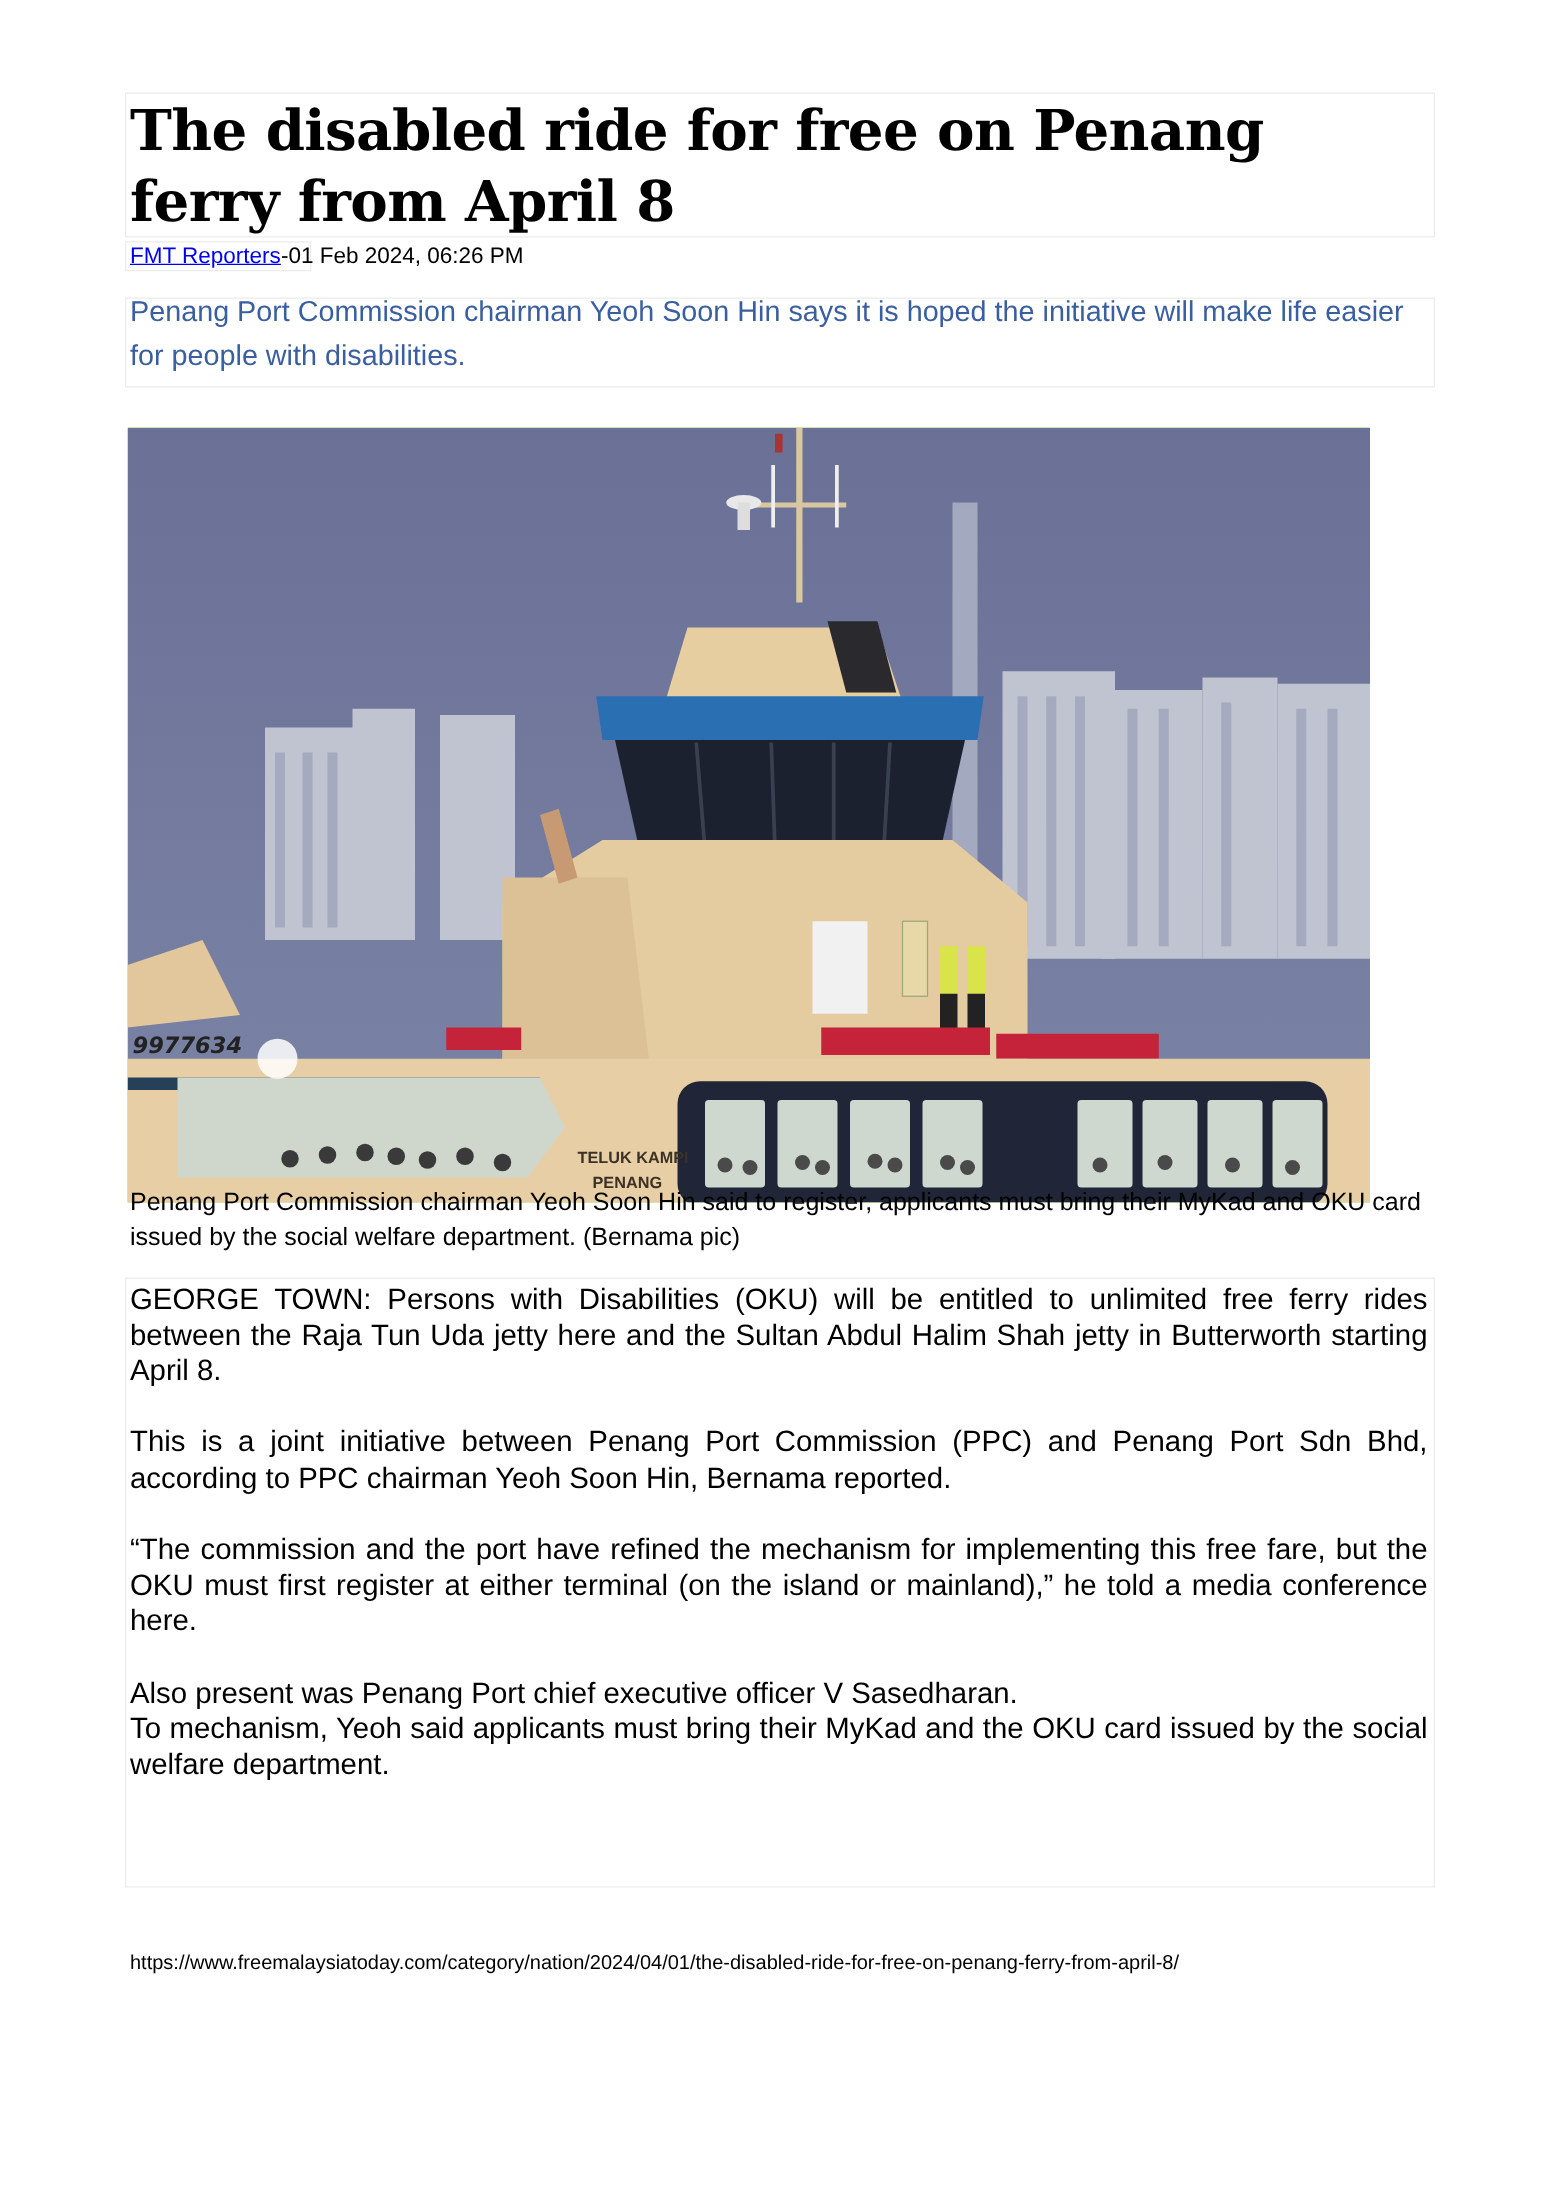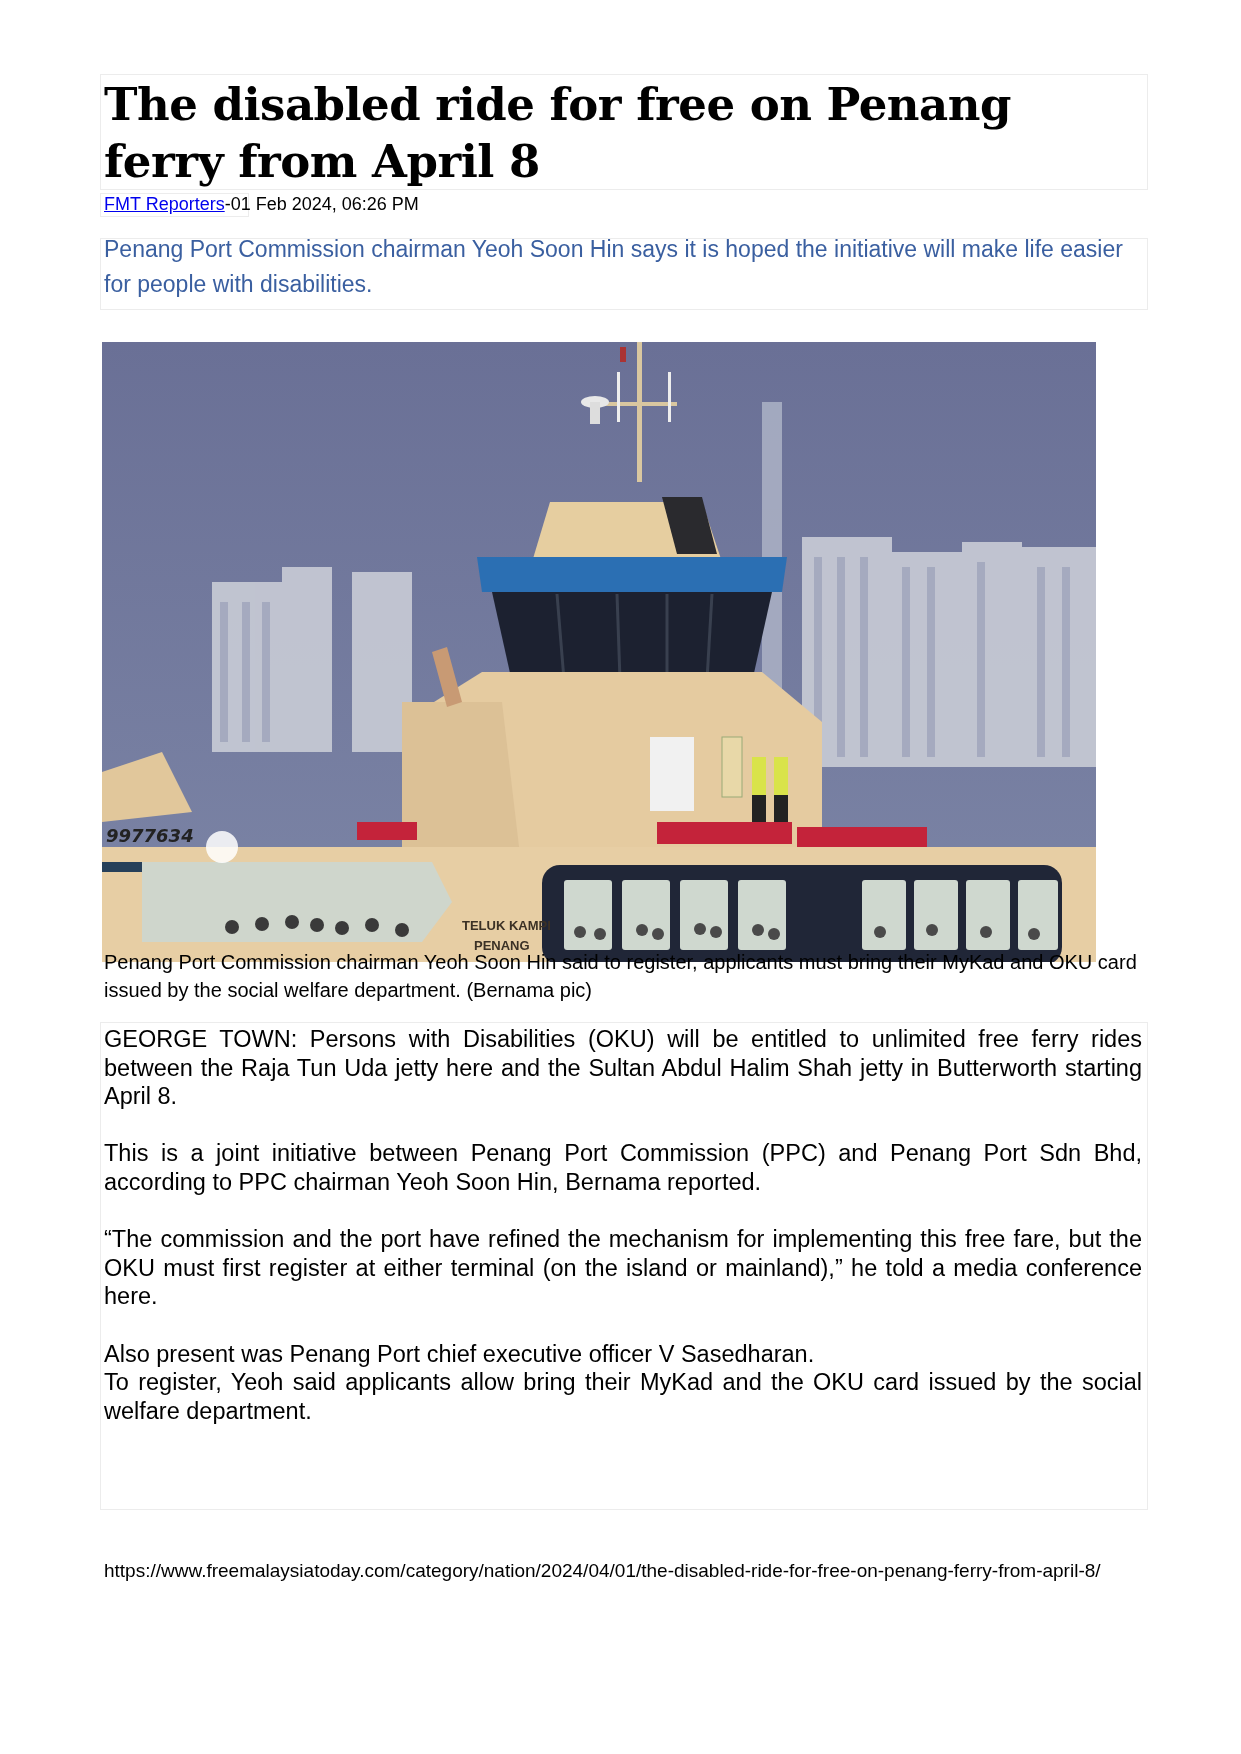--- a/index.html
+++ b/index.html
@@ -53,21 +53,21 @@
   .body {
     position: absolute; left: 104px; top: 1025px; width: 1038px;
     font-family: "Liberation Sans", sans-serif; font-size: 23.5px; line-height: 28.6px; color: #000;
     text-align: justify;
   }
   .body p { margin: 0; }
   .body .gap { height: 28.6px; }
 
   .source {
     position: absolute; left: 104px; top: 1556px; width: 1040px;
-    font-family: "Liberation Sans", sans-serif; font-size: 19px; line-height: 30px; color: #000;
+    font-family: "Liberation Sans", sans-serif; font-size: 16px; line-height: 30px; color: #000;
     word-break: break-all;
   }
 </style>
 </head>
 <body>
 
 <div class="page">
 
   <div class="title-box"></div>
   <h1 class="title">The disabled ride for free on Penang ferry from April 8</h1>
@@ -215,17 +215,17 @@
 
   <div class="body-box"></div>
   <div class="body">
     <p>GEORGE TOWN: Persons with Disabilities (OKU) will be entitled to unlimited free ferry rides between the Raja Tun Uda jetty here and the Sultan Abdul Halim Shah jetty in Butterworth starting April 8.</p>
     <div class="gap"></div>
     <p>This is a joint initiative between Penang Port Commission (PPC) and Penang Port Sdn Bhd, according to PPC chairman Yeoh Soon Hin, Bernama reported.</p>
     <div class="gap"></div>
     <p>“The commission and the port have refined the mechanism for implementing this free fare, but the OKU must first register at either terminal (on the island or mainland),” he told a media conference here.</p>
     <div class="gap"></div>
     <p>Also present was Penang Port chief executive officer V Sasedharan.</p>
-    <p>To register, Yeoh said applicants allow bring their MyKad and the OKU card issued by the social welfare department.</p>
+    <p>To mechanism, Yeoh said applicants must bring their MyKad and the OKU card issued by the social welfare department.</p>
   </div>
 
   <div class="source">https://www.freemalaysiatoday.com/category/nation/2024/04/01/the-disabled-ride-for-free-on-penang-ferry-from-april-8/</div>
 </div>
 
 </body></html>

